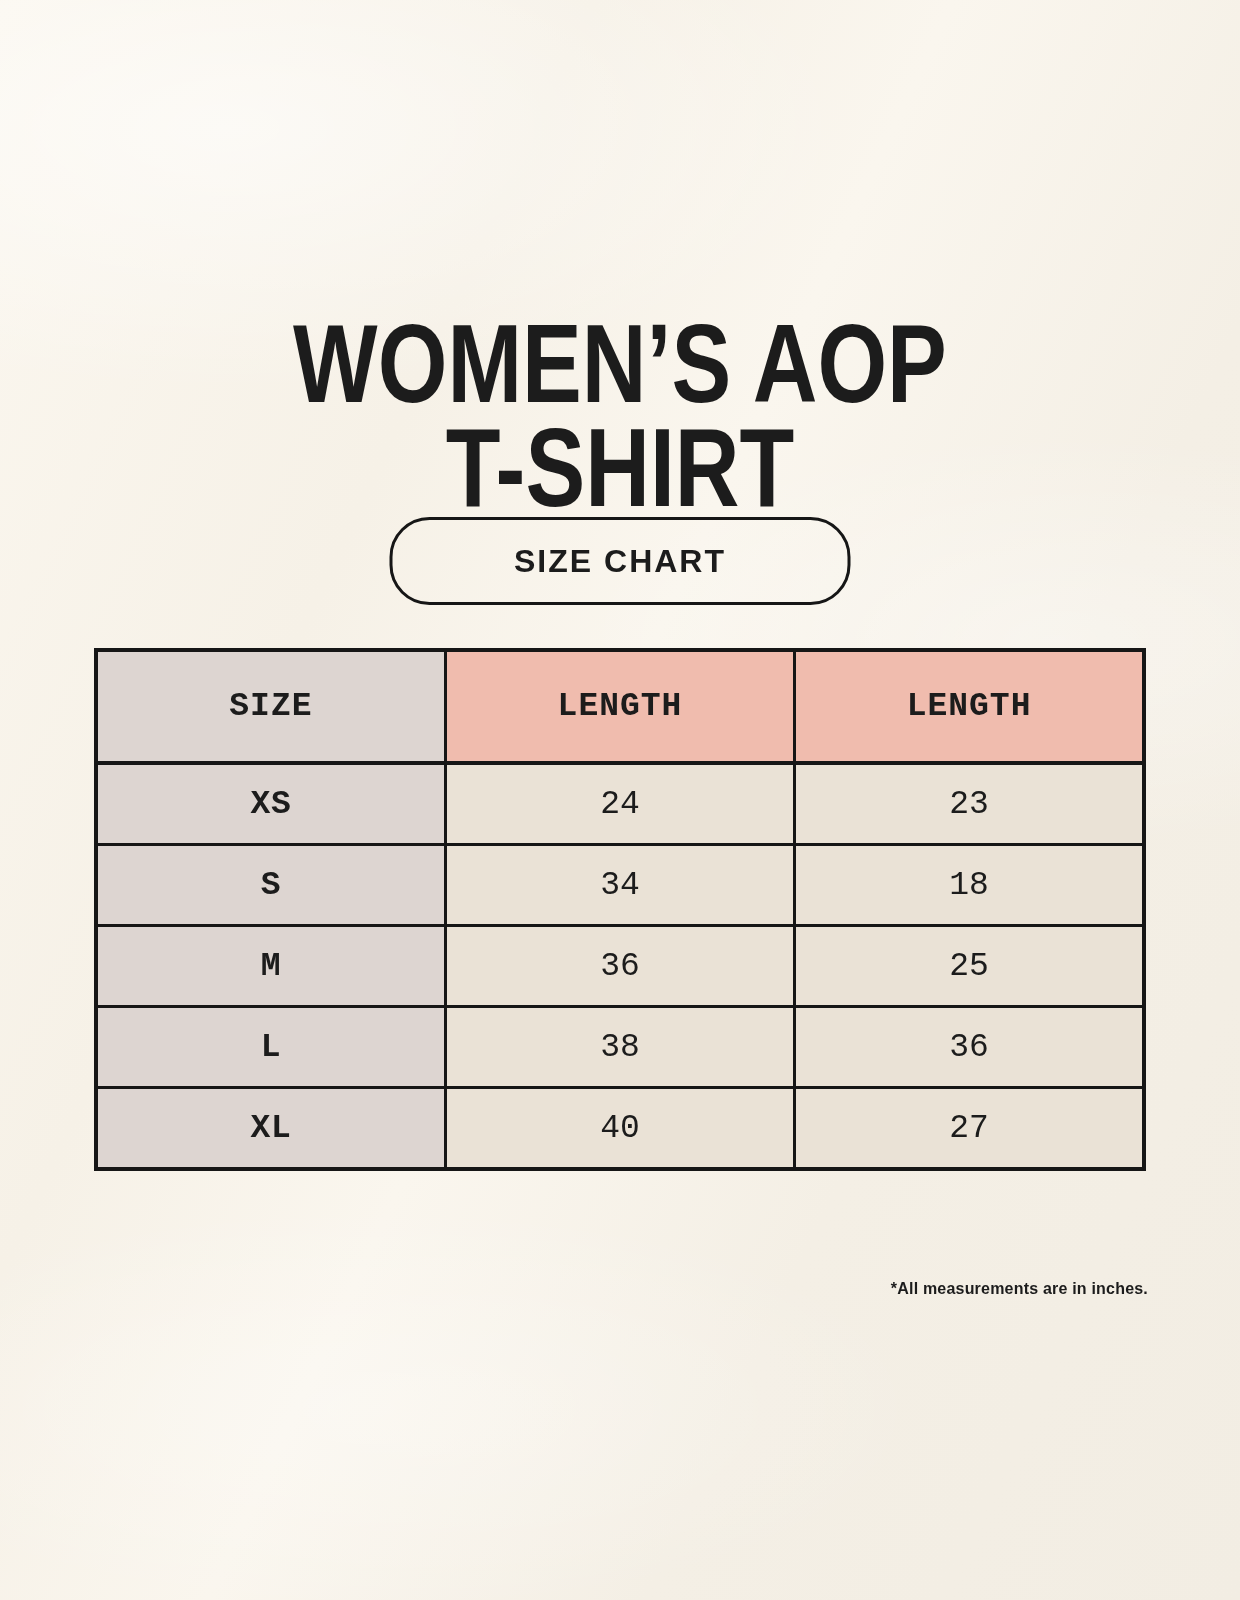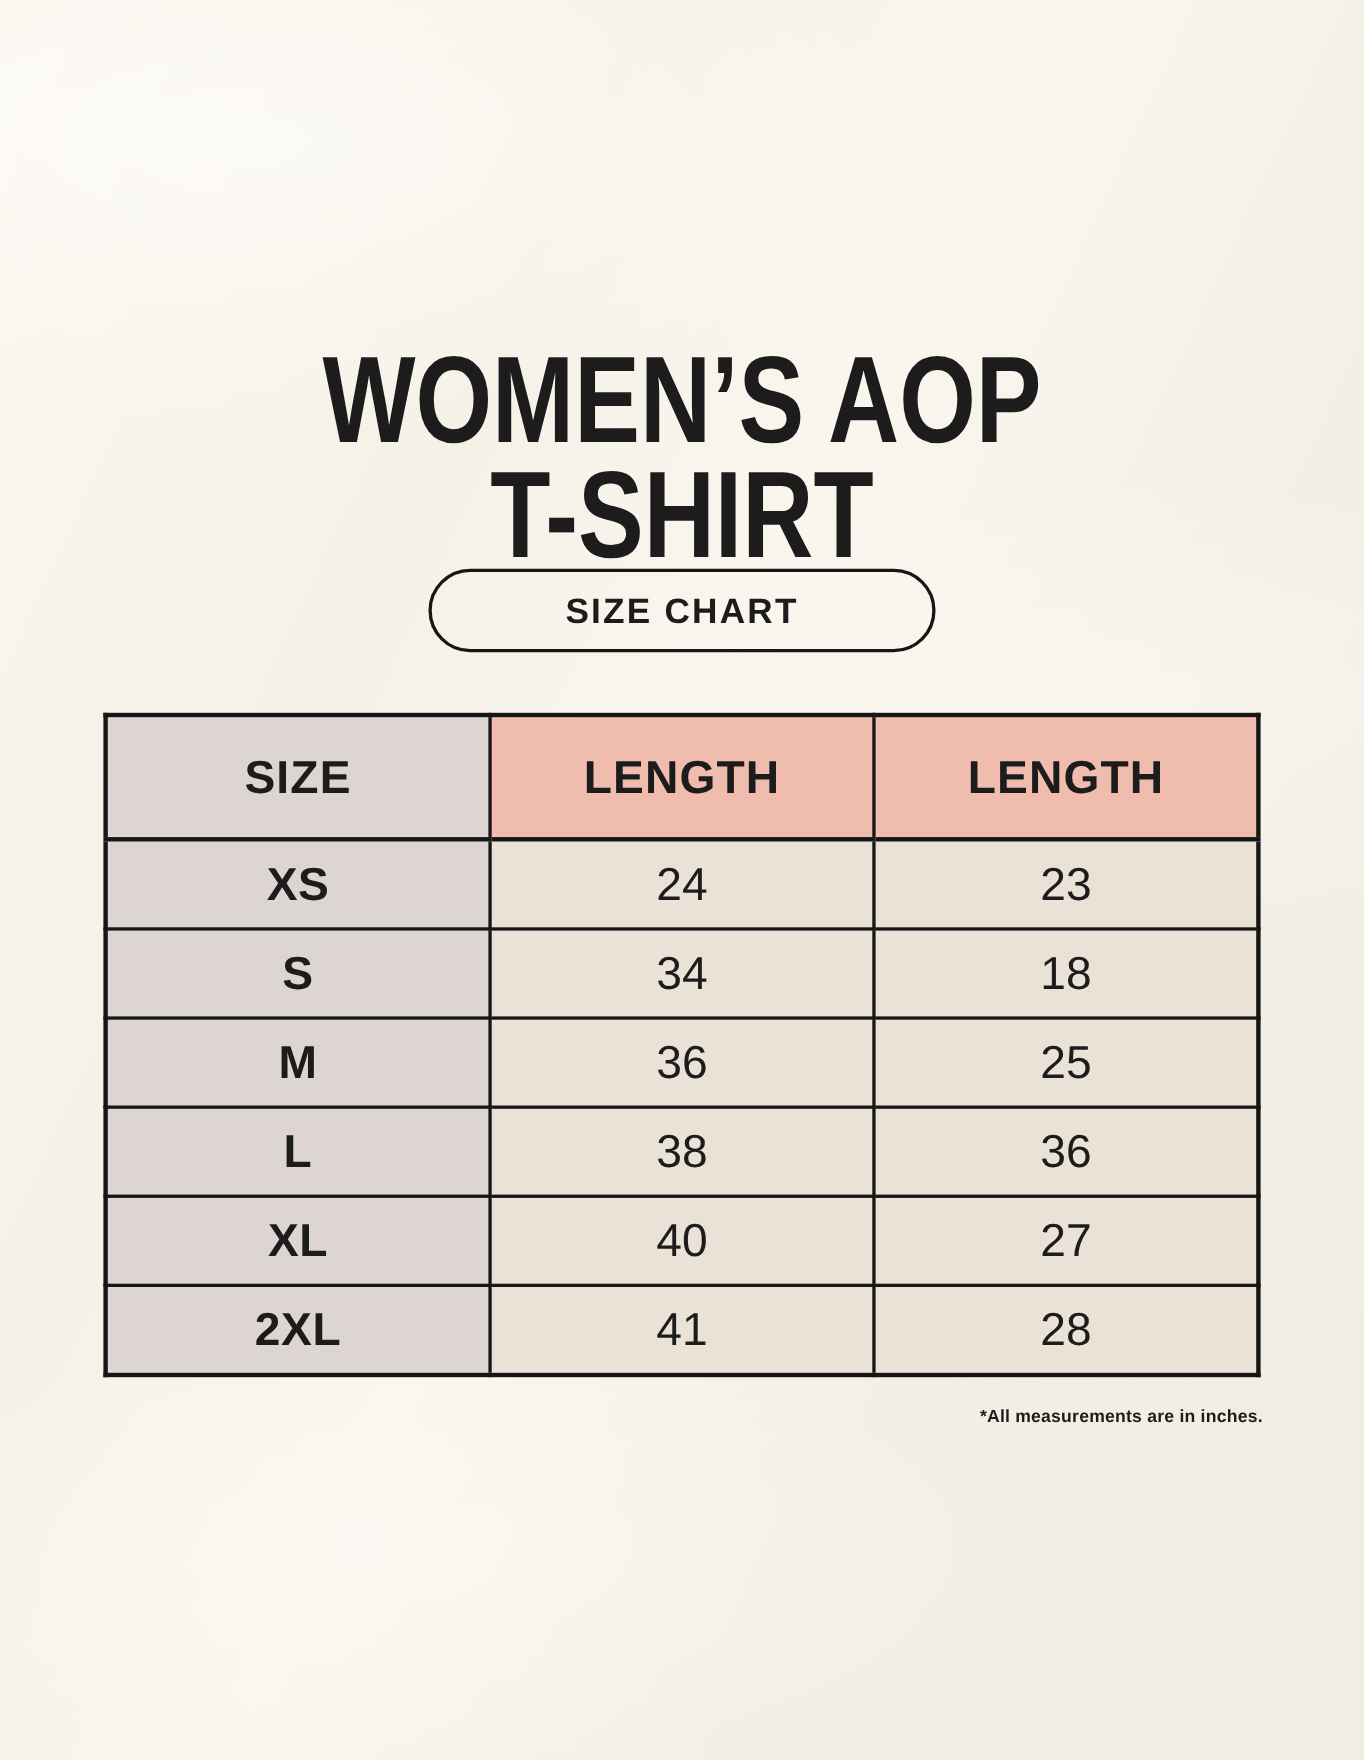--- a/index.html
+++ b/index.html
@@ -47,21 +47,21 @@
     transform-origin: 50% 50%;
     white-space: nowrap;
   }
 
   .badge {
     position: absolute;
     top: 517px;
     left: 50%;
     transform: translateX(-50%);
     width: 461px;
-    height: 76px;
+    height: 88px;
     box-sizing: border-box;
     border: 3px solid #161616;
     border-radius: 40px;
     display: flex;
     align-items: center;
     justify-content: center;
     font-size: 32px;
     font-weight: bold;
     letter-spacing: 2px;
   }
@@ -72,21 +72,22 @@
     left: 94px;
     width: 1052px;
     border-collapse: collapse;
     table-layout: fixed;
     text-align: center;
   }
   .size-table th,
   .size-table td {
     border: 3px solid #161616;
     padding: 0;
-    font-size: 42px;
+    font-size: 33px;
+    font-family: Liberation Mono, monospace;
   }
   .size-table {
     border: 4px solid #161616;
   }
   .size-table thead th {
     height: 109px;
     font-weight: bold;
     letter-spacing: 1px;
     border-bottom-width: 4px;
   }
@@ -156,23 +157,18 @@
       <tr>
         <th class="col-size">L</th>
         <td class="cell">38</td>
         <td class="cell">36</td>
       </tr>
       <tr>
         <th class="col-size">XL</th>
         <td class="cell">40</td>
         <td class="cell">27</td>
       </tr>
-      <tr>
-        <th class="col-size">2XL</th>
-        <td class="cell">41</td>
-        <td class="cell">28</td>
-      </tr>
     </tbody>
   </table>
 
   <p class="footnote">*All measurements are in inches.</p>
 
 </div>
 
 </body></html>

